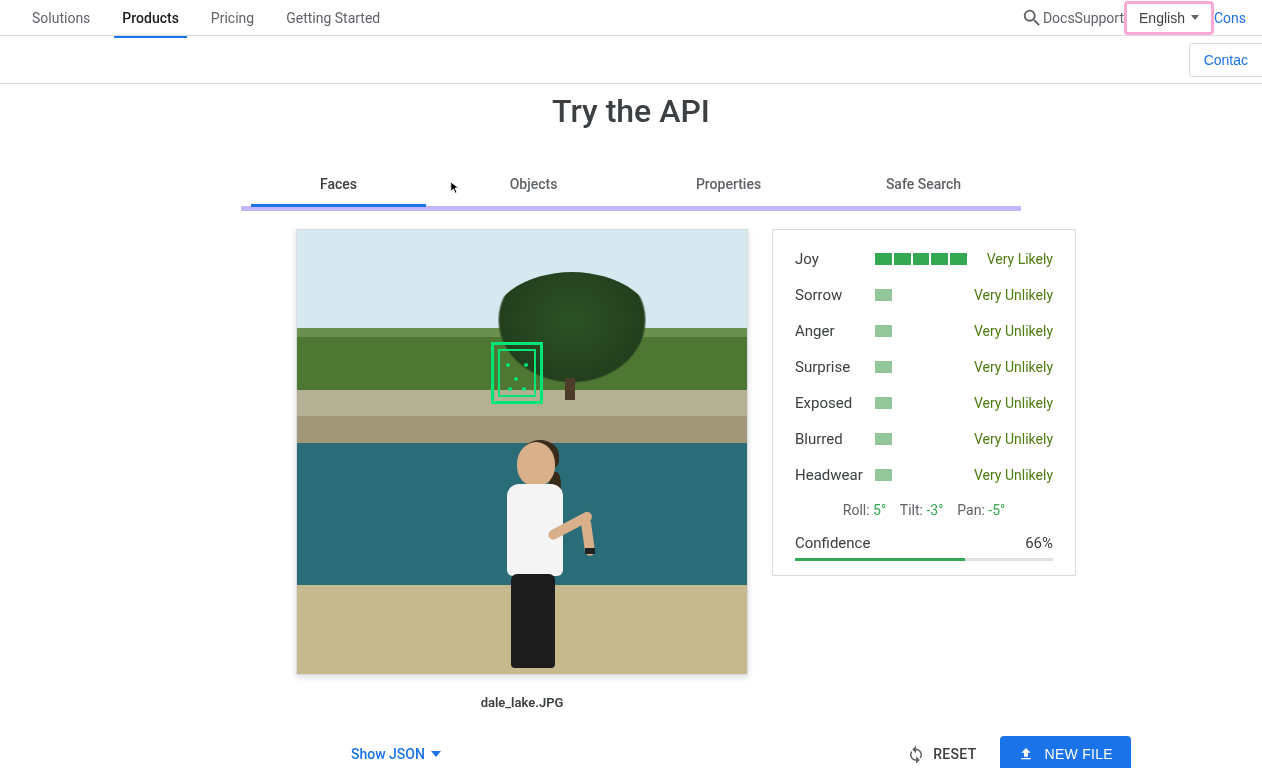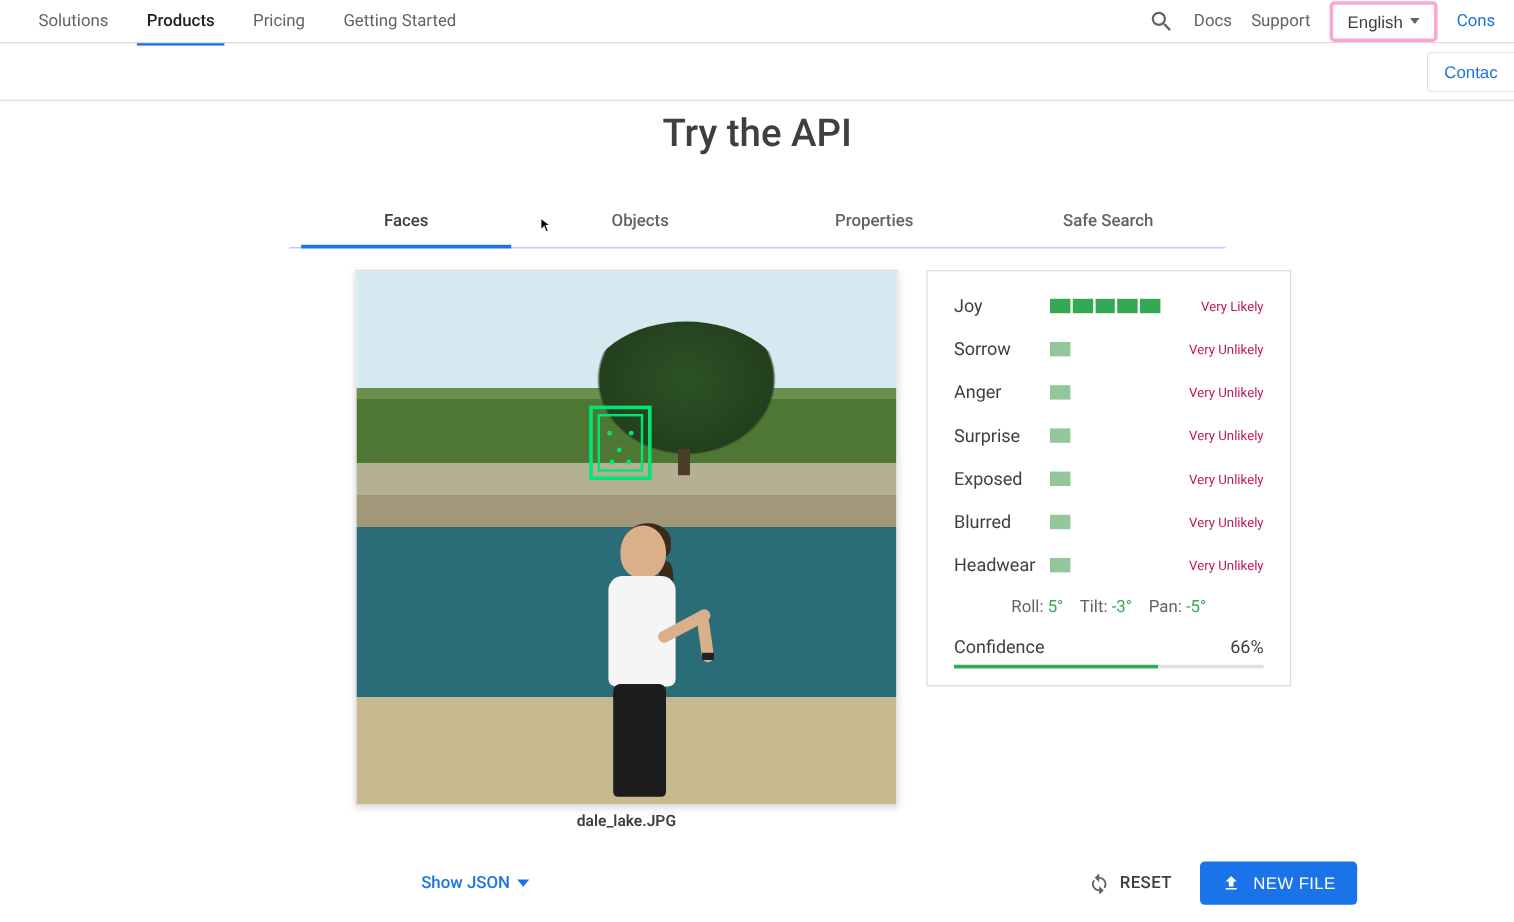--- a/index.html
+++ b/index.html
@@ -43,21 +43,20 @@
     bottom: 0;
     left: 8px;
     right: 8px;
     height: 2px;
     background: #1a73e8;
   }
   .topnav-right {
     margin-left: auto;
     display: flex;
     align-items: center;
-    gap: 16px;
   }
   .search-icon-wrap {
     display:flex; align-items:center; cursor:pointer;
   }
   .search-icon-svg { fill:#5f6368; width:22px; height:22px; }
   .topnav-link {
     font-size: 14px;
     color: #5f6368;
     cursor: pointer;
   }
@@ -111,21 +110,21 @@
     font-size: 32px;
     font-weight: 500;
     color: #3c4043;
     margin-bottom: 32px;
   }
   
   .tabs {
     width: 780px;
     margin: 0 auto;
     display: flex;
-    border-bottom: 1px solid #c4b5fd;
+    border-bottom: 5px solid #c4b5fd;
     position: relative;
   }
   .tab {
     flex: 1;
     text-align: center;
     padding: 14px 0;
     font-size: 14px;
     color: #5f6368;
     cursor: pointer;
     font-weight: 500;
@@ -230,35 +229,35 @@
   }
   .face-box-inner {
     position:absolute; inset:4px;
     border:2px solid #00e676;
   }
   .lm { position:absolute; width:4px; height:4px; background:#00e676; border-radius:50%; }
   .lm1 { top:18px; left:12px; } .lm2 { top:18px; left:30px; }
   .lm3 { top:32px; left:20px; } .lm4 { top:42px; left:14px; }
   .lm5 { top:42px; left:28px; }
   .img-caption {
-    text-align:center; font-size:13px; font-weight:600; color:#3c4043; margin-top:6px;
+    text-align:center; font-size:13px; font-weight:600; color:#3c4043; margin-top:20px;
   }
   
   .panel {
     border:1px solid #dadce0; width:306px; padding:20px 22px 14px;
   }
   .metric-row {
     display:flex; align-items:center; margin-bottom:18px;
   }
   .metric-label { width:80px; font-size:15px; color:#3c4043; }
   .bar-track { width:92px; display:flex; gap:2px; }
   .seg { flex:1; height:12px; background:#e8f1e7; }
   .seg.on { background:#34a853; }
   .seg.onlt { background:#93c69b; }
-  .metric-val { margin-left:auto; font-size:11px; color:#be185d; }
+  .metric-val { margin-left:auto; font-size:14px; color:#4d7c0f; }
   .pose {
     text-align:center; font-size:14px; color:#5f6368; margin:4px 0 16px;
   }
   .pose .v { color:#34a853; }
   .conf-row { display:flex; justify-content:space-between; font-size:15px; color:#3c4043; margin-bottom:6px;}
   .conf-bar { height:3px; background:#e0e0e0; position:relative; }
   .conf-fill { position:absolute; top:0; left:0; height:100%; background:#34a853; }
   
   .actions {
     width: 780px; margin: 26px auto 0; display:flex; align-items:center;

